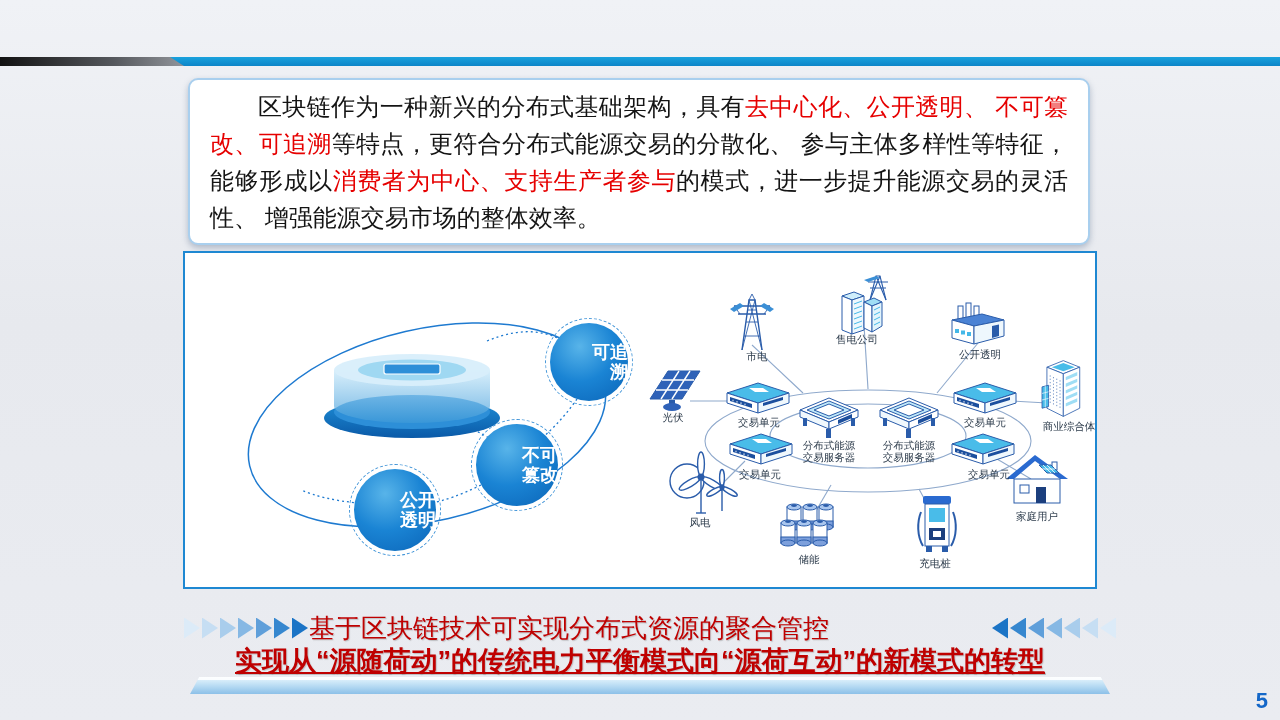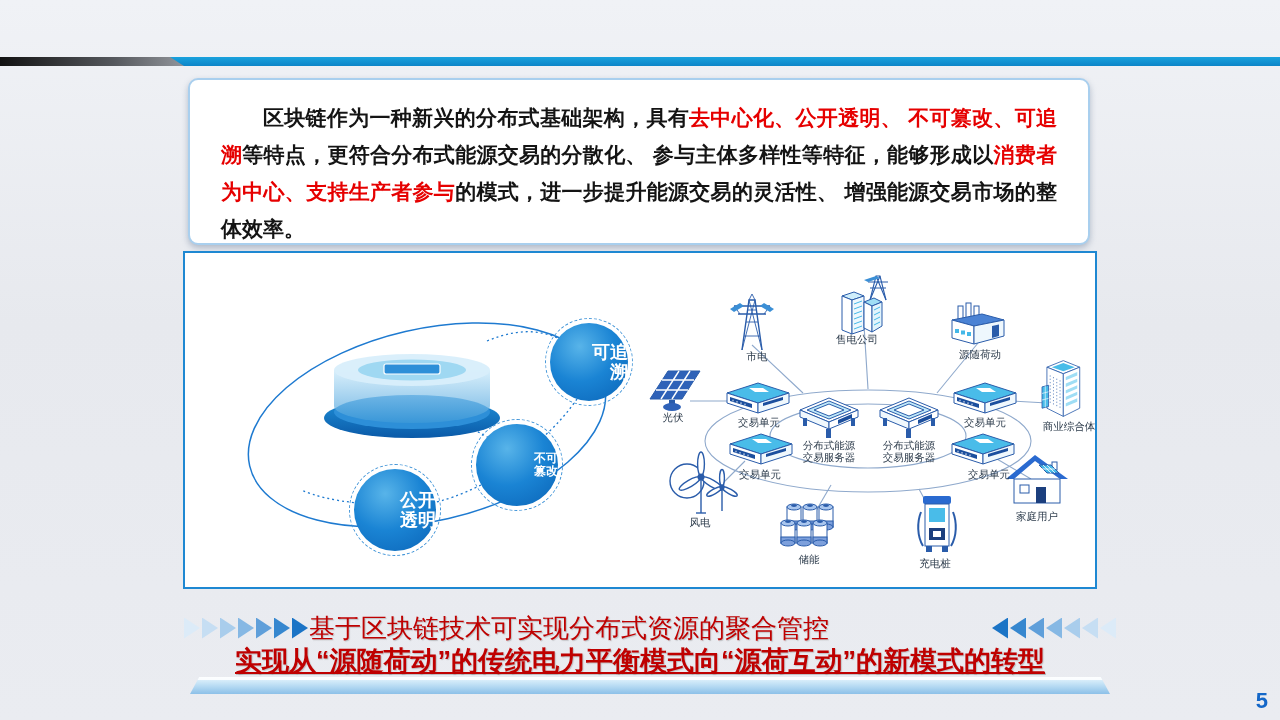--- a/index.html
+++ b/index.html
@@ -17,37 +17,37 @@
               color:#2f3338;letter-spacing:2px;}
   .stripe{position:absolute;left:0;top:57px;width:1280px;height:9px;
           background:linear-gradient(180deg,#19a2dd 0%,#0d85c8 100%);}
   .stripe-dark{position:absolute;left:0;top:0;width:190px;height:9px;
                background:linear-gradient(90deg,#121212 0%,#55585d 60%,#979aa0 100%);
                clip-path:polygon(0 0,170px 0,184px 100%,0 100%);}
   
   .intro-box{position:absolute;left:188px;top:78px;width:902px;height:167px;background:#fff;
              border:2px solid #a9cfee;border-radius:10px;box-shadow:0 3px 6px rgba(90,110,140,.4);
              box-sizing:border-box;padding:8px 20px 0 20px;}
-  .intro-box p{margin:11px;font-size:21px;line-height:37px;color:#141414;font-weight:700;
+  .intro-box p{margin:0;font-size:24px;line-height:37px;color:#141414;font-weight:400;
                text-indent:2em;text-align:justify;}
   .intro-box .red{color:#e60000;}
   
   .diagram-box{position:absolute;left:183px;top:251px;width:914px;height:338px;background:#fff;
                border:2px solid #1e88d2;box-sizing:border-box;}
   .diagram-box svg{position:absolute;left:0;top:0;}
   .feat-title{position:absolute;left:156px;top:78px;font-size:27px;font-weight:800;
               color:#0e5fbe;letter-spacing:1px;}
   .fcircle{position:absolute;border-radius:50%;color:#fff;font-weight:700;text-align:center;
            display:flex;flex-direction:column;align-items:flex-end;justify-content:center;
            line-height:1.12;
            background:radial-gradient(circle at 38% 30%,#58b4e9 0%,#1a84d4 48%,#0a63b6 100%);
            outline:1.6px dashed #4496d8;outline-offset:4px;}
   .fc0{left:43px;top:193px;width:76px;height:76px;font-size:17px;}
   .fc1{left:169px;top:216px;width:82px;height:82px;font-size:18px;}
-  .fc2{left:291px;top:171px;width:82px;height:82px;font-size:12px;}
+  .fc2{left:291px;top:171px;width:82px;height:82px;font-size:18px;}
   .fc3{left:365px;top:70px;width:78px;height:78px;font-size:18px;}
   .net-label{position:absolute;transform:translateX(-50%);font-size:10.5px;line-height:12px;
              color:#2b3a4a;white-space:nowrap;text-align:center;}
   .net-label span{display:block;}
   
   .banner1{position:absolute;left:183px;top:611px;width:934px;height:34px;display:flex;
            align-items:center;}
   .banner-text1{flex:1;font-size:26px;font-weight:400;color:#bf0000;
                 text-shadow:1px 1px 1px rgba(110,110,110,.35);}
   .banner2{position:absolute;left:0;top:643px;width:1280px;text-align:center;font-size:27px;
@@ -304,21 +304,21 @@
       <span>不可</span>
       <span>篡改</span>
     </div>
     <div class="fcircle fc3">
       <span>可追</span>
       <span>溯</span>
     </div>
 
     <div class="net-label" style="left:572px;top:97px">市电</div>
     <div class="net-label" style="left:672px;top:80px">售电公司</div>
-    <div class="net-label" style="left:795px;top:95px">源随荷动</div>
+    <div class="net-label" style="left:795px;top:95px">公开透明</div>
     <div class="net-label" style="left:488px;top:158px">光伏</div>
     <div class="net-label" style="left:574px;top:163px">交易单元</div>
     <div class="net-label" style="left:800px;top:163px">交易单元</div>
     <div class="net-label" style="left:644px;top:186px">
       <span>分布式能源</span>
       <span>交易服务器</span>
     </div>
     <div class="net-label" style="left:724px;top:186px">
       <span>分布式能源</span>
       <span>交易服务器</span>

